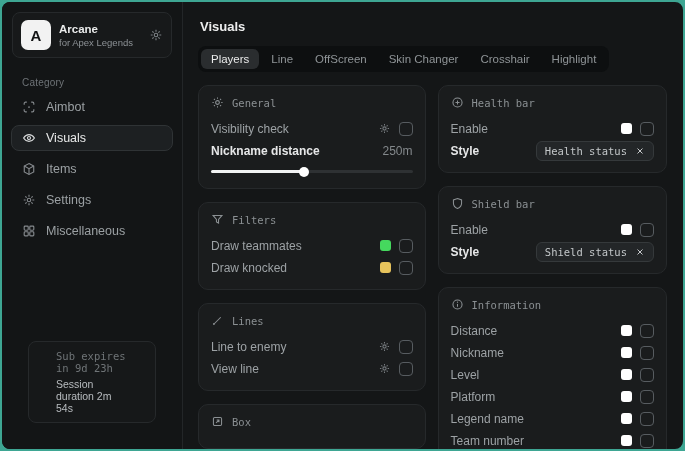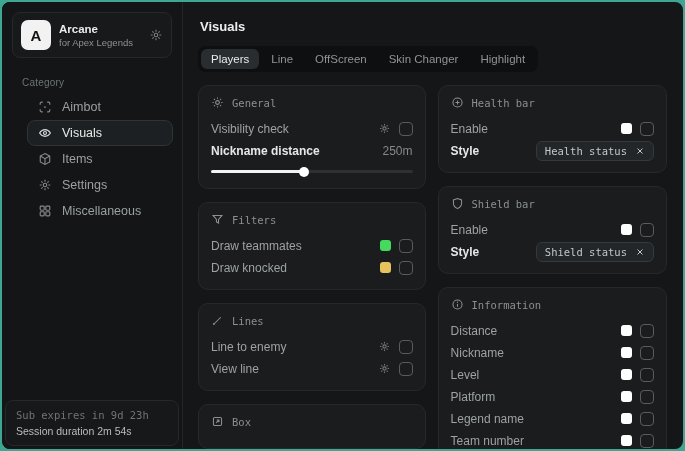--- a/index.html
+++ b/index.html
@@ -34,31 +34,31 @@
     background:#f2f2f2; color:#121314;
     font-weight:bold; font-size:15px;
     display:flex; align-items:center; justify-content:center;
     flex:0 0 30px;
   }
   .brand-text { flex:1; min-width:0; }
   .brand-title { font-size:11.5px; font-weight:bold; color:#e9eaea; }
   .brand-sub { font-size:9.5px; color:#8d9296; margin-top:2px; }
   .brand-gear { color:#7c8185; display:flex; cursor:pointer; }
   .category-label { font-size:10px; color:#6e7377; margin:9px 20px 6px; letter-spacing:.2px; }
-  .nav { display:flex; flex-direction:column; padding:0 9px;margin-left:16px; }
+  .nav { display:flex; flex-direction:column; gap:5px; padding:0 9px; }
   .nav-item {
     display:flex; align-items:center; gap:10px;
     padding:5px 10px; border:1px solid transparent; border-radius:8px;
     font-size:12.5px; color:#9ba0a3; cursor:pointer;
   }
   .nav-item .ic { display:flex; color:#85898d; }
   .nav-item.active { background:#1d2022; border-color:#2f3335; color:#e9eaea; }
   .nav-item.active .ic { color:#d6d8d9; }
   .sidebar-footer {
-    margin:3px; margin-top:auto; padding:8px 10px;
+    margin:26px; margin-top:auto; padding:8px 27px;
     border:1px solid #26292b; border-radius:8px; background:#161819;
   }
   .footer-line1 { font-family:"DejaVu Sans Mono", monospace; font-size:10.5px; color:#6f7477; }
   .footer-line2 { font-size:10.5px; color:#b9bdc0; margin-top:4px; }
   
   .main { flex:1; padding:13px 16px 0 15px; overflow:hidden; }
   .main-title { font-size:13px; font-weight:bold; color:#eceded; margin:4px 0 12px 2px; }
   .tabbar {
     display:inline-flex; align-items:flex-start; gap:2px;
     background:#0d0f10; border-radius:8px; padding:3px;
@@ -193,20 +193,21 @@
   </div>
 
   <div class="main">
     <div class="main-title">Visuals</div>
 
     <div class="tabbar">
       <div class="tab active">Players</div>
       <div class="tab">Line</div>
       <div class="tab">OffScreen</div>
       <div class="tab">Skin Changer</div>
+      <div class="tab">Crosshair</div>
       <div class="tab">Highlight</div>
     </div>
 
     <div class="columns">
 
       <div class="col col-left">
 
         <div class="card">
           <div class="card-head">
             <span class="ic">

